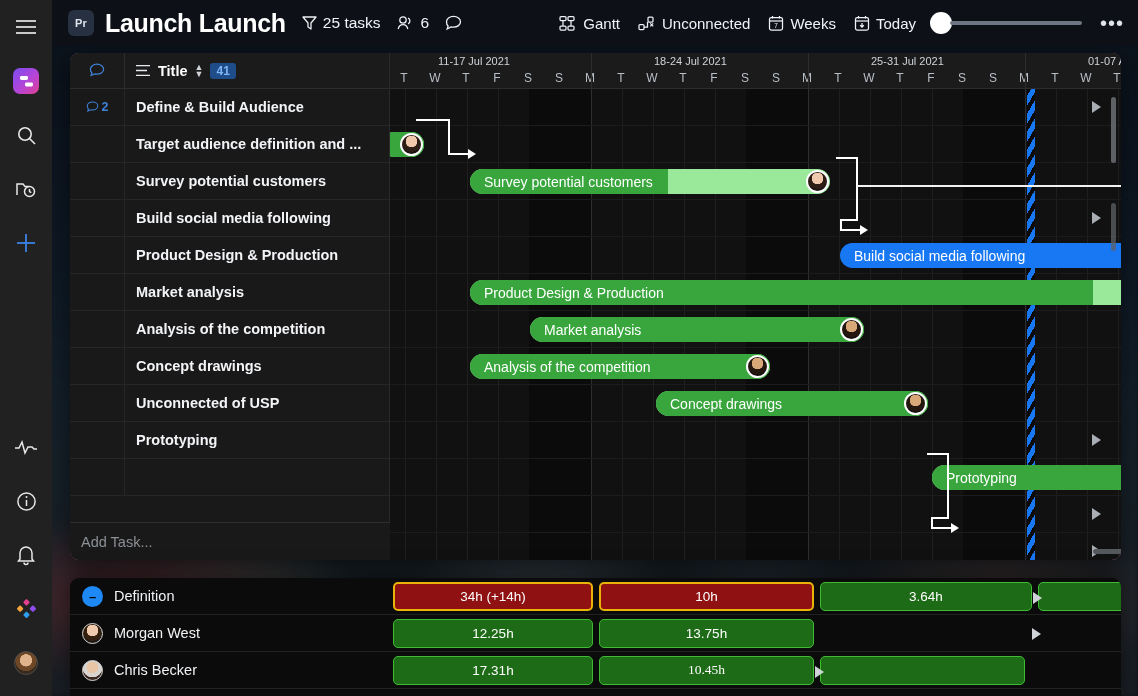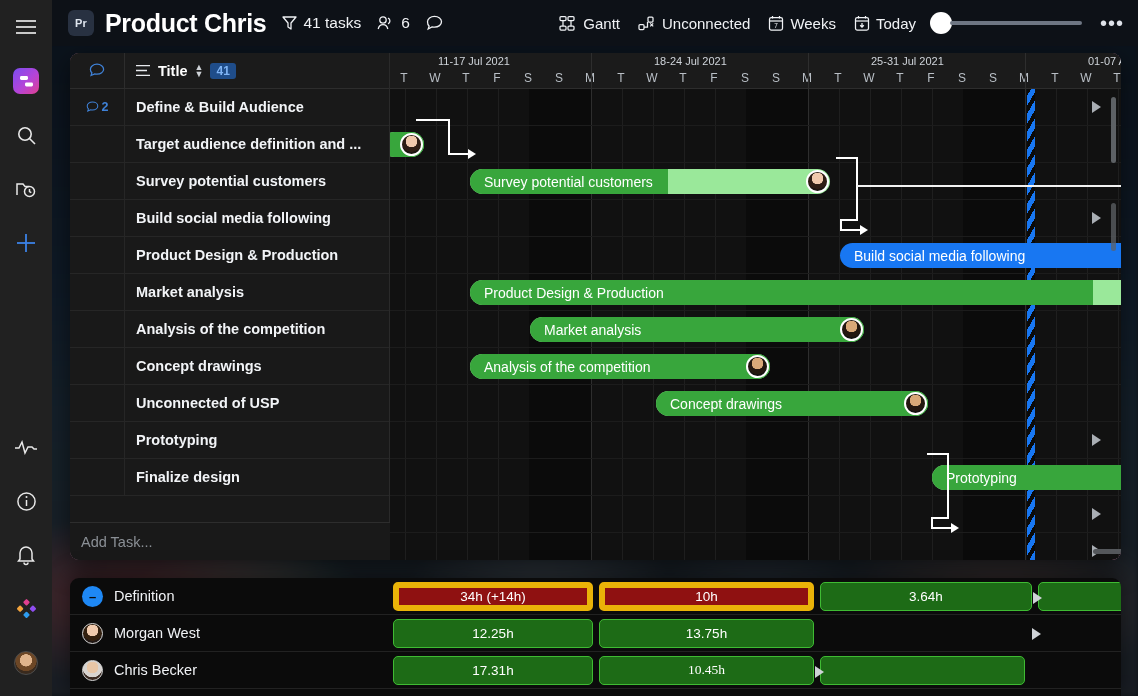--- a/index.html
+++ b/index.html
@@ -191,21 +191,21 @@
   .wav.p1{ background:radial-gradient(circle at 50% 34%, #f1cbae 0 36%, #33200f 38% 64%, #201714 66% 100%);
            border:1px solid #d8d8d8; }
   .wav.p2{ background:radial-gradient(circle at 50% 34%, #e8c6a6 0 36%, #d8d4d0 38% 62%, #3a2a22 64% 100%);
            border:1px solid #d8d8d8; }
   .wcell{
     flex:0 0 auto; height:29px; margin:0 3px; border-radius:5px;
     display:flex; align-items:center; justify-content:center;
     font-size:13.5px; color:#fff;
   }
   .wcell.ok{ background:#1d6b16; border:1px solid #3fbb33; }
-  .wcell.over{ background:#8f1111; border:6px solid #eab308;text-align:center; }
+  .wcell.over{ background:#8f1111; border:2px solid #eab308;text-align:center; }
   .wcell.blank{ background:transparent; border:none; }
   .wcaret{ position:absolute; width:0;height:0;
     border-top:6px solid transparent;border-bottom:6px solid transparent;
     border-left:9px solid #cfd3d7; }
 </style>
 </head>
 <body>
 
 <div id="bg"></div>
 
@@ -285,27 +285,27 @@
       <rect x="9" y="14.4" width="5" height="5" rx="1" transform="rotate(45 11.5 16.9)" fill="#2e9cf0"></rect>
     </svg>
   </div>
   <div class="rail-ico" style="margin-bottom:6px;">
     <span class="avatar-rail"></span>
   </div>
 </div>
 
 <div id="toolbar">
   <span class="proj-badge">Pr</span>
-  <span id="proj-title">Product Chris</span>
+  <span id="proj-title">Launch Launch</span>
 
   <span class="tb-item">
     <svg width="15" height="16" viewBox="0 0 15 16">
       <path d="M1 2h13l-5 6v6l-3-2V8L1 2z" fill="none" stroke="#f0f2f5" stroke-width="1.3" stroke-linejoin="round"></path>
     </svg>
-    <span>41 tasks</span>
+    <span>25 tasks</span>
   </span>
 
   <span class="tb-item">
     <svg width="18" height="16" viewBox="0 0 18 16">
       <g fill="none" stroke="#f0f2f5" stroke-width="1.3">
         <circle cx="6" cy="5" r="3.2"></circle>
           <path d="M1.2 14c.6-3 2.6-4.4 4.8-4.4S10.2 11 10.8 14"></path>
         <path d="M11 3.2A3 3 0 0 1 11 8.8"></path>
         </g>
       </svg>
@@ -444,21 +444,20 @@
           <div class="trow">
             <div class="c1"></div>
             <div class="c2">Unconnected of USP</div>
           </div>
           <div class="trow">
             <div class="c1"></div>
             <div class="c2">Prototyping</div>
           </div>
           <div class="trow">
             <div class="c1"></div>
-            <div class="c2">Finalize design</div>
           </div>
         </div>
       <div id="addtask">
         <span>Add Task...</span>
       </div>
     </div>
 
     <div id="timeline">
       <div id="tl-head">
           <div class="wk-label" style="left: 48px;">11-17 Jul 2021</div>

